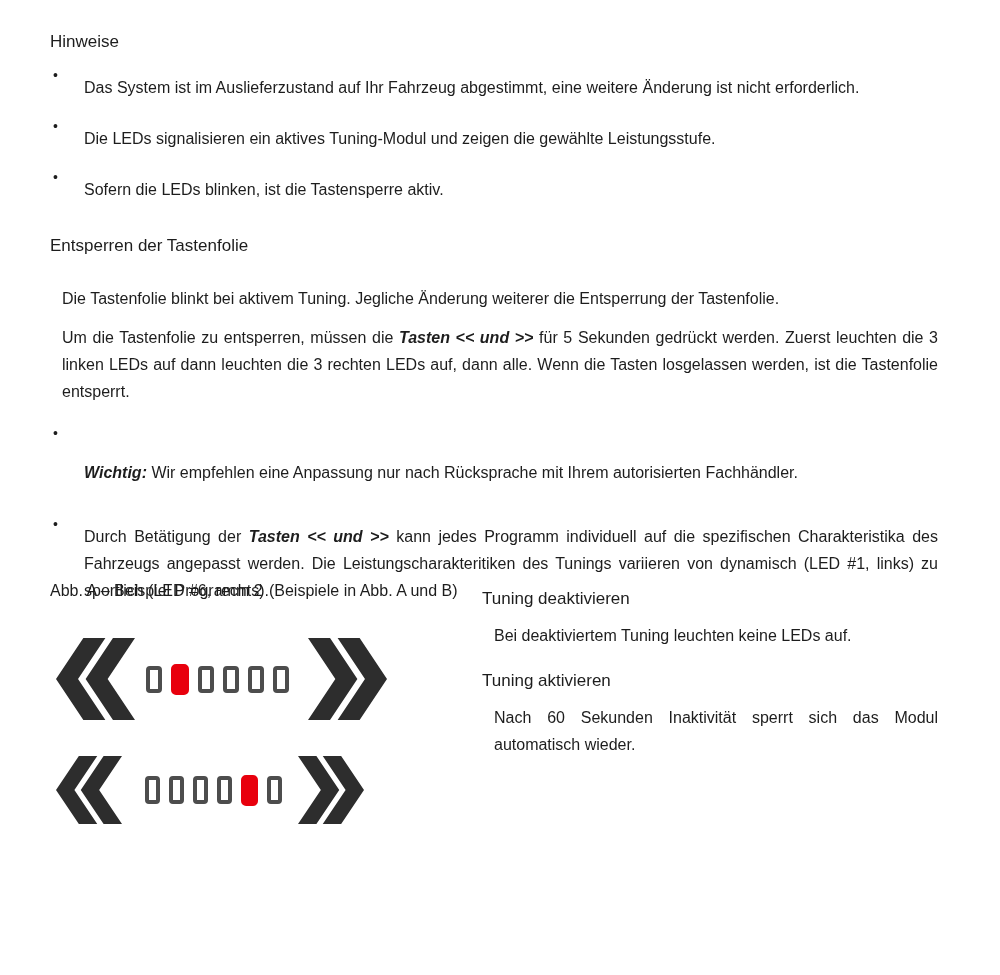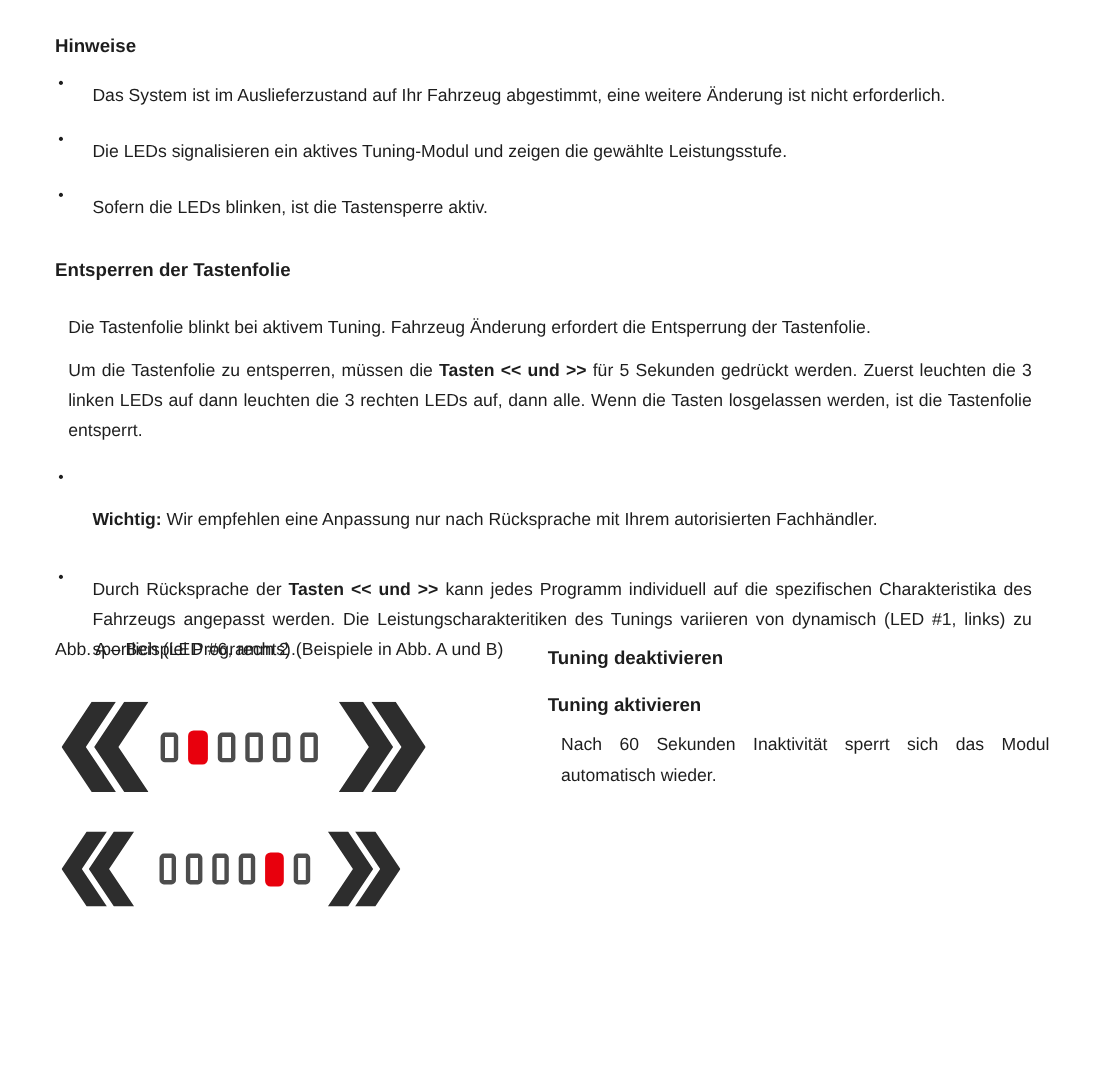--- a/index.html
+++ b/index.html
@@ -14,25 +14,25 @@
   body {
     width: 1000px; height: 975px;
     background: var(--bg);
     color: var(--text);
     font-family: "Liberation Sans", sans-serif;
   }
   .page { position: relative; width: 1000px; height: 975px; overflow: hidden; background: var(--bg); }
 
   .top-wrap { padding: 31px 50px 0 50px; }
 
-  .hd { font-size: 17px; font-weight: bold; margin: 0; line-height: 22px; }
+  .hd { font-size: 17px; font-weight: normal; margin: 0; line-height: 22px; }
 
   p.para, .btext { font-size: 16px; line-height: 27px; margin: 12px; }
   .just { text-align: justify; }
-  .b { font-weight: bold; }
+  .b { font-weight: bold; font-style: italic; }
 
   .blist { margin-top: 9px; }
   .bitem { display: flex; }
   .bitem + .bitem { margin-top: 0; }
   .blist.spaced .bitem + .bitem { margin-top: 13px; }
   .marker { flex: none; width: 22px; padding-left: 3px; font-size: 14px; line-height: 27px; }
   .btext { flex: 1; }
 
   .sec-entsperren .hd { margin-top: 20px; margin-bottom: 28px; }
   .sec-anpassung .hd { margin-top: 31px; }
@@ -56,21 +56,21 @@
   .figB .ledrow { gap: 9px; margin: 0 16px 0 23px; }
 
   .led { background: #ffffff; border: 4px solid var(--led-outline); border-radius: 4px; }
   .figA .led { width: 16px; height: 27px; }
   .figB .led { width: 15px; height: 28px; }
   .led.on { background: var(--led-active); border-color: var(--led-active); border-radius: 5px; }
   .figA .led.on { width: 18px; height: 31px; }
   .figB .led.on { width: 17px; height: 31px; }
 
   
-  .rightcol { position: absolute; left: 498px; top: 588px; width: 468px; }
+  .rightcol { position: absolute; left: 482px; top: 588px; width: 468px; }
   .rightcol p.para { line-height: 27.5px; }
   .mt15 { margin-top: 15px; }
   .mt13 { margin-top: 13px; }
   .mt20 { margin-top: 20px; }
   .mt14 { margin-top: 14px; }
   .mt9  { margin-top: 9px; }
 </style>
 </head>
 <body>
 
@@ -91,33 +91,33 @@
         </div>
         <div class="bitem">
           <span class="marker">•</span>
           <p class="btext"><span>Sofern die LEDs blinken, ist die Tastensperre aktiv.</span></p>
         </div>
       </div>
     </section>
 
     <section class="sec-entsperren">
       <h3 class="hd">Entsperren der Tastenfolie</h3>
-      <p class="para"><span>Die Tastenfolie blinkt bei aktivem Tuning. Fahrzeug Änderung erfordert die Entsperrung der Tastenfolie.</span></p>
+      <p class="para"><span>Die Tastenfolie blinkt bei aktivem Tuning. Jegliche Änderung weiterer die Entsperrung der Tastenfolie.</span></p>
       <p class="para just"><span>Um die Tastenfolie zu entsperren, müssen die </span><span class="b">Tasten &lt;&lt; und &gt;&gt;</span><span> für 5 Sekunden gedrückt werden. Zuerst leuchten die 3 linken LEDs auf dann leuchten die 3 rechten LEDs auf, dann alle. Wenn die Tasten losgelassen werden, ist die Tastenfolie entsperrt.</span></p>
     </section>
 
     <section class="sec-anpassung">
       <div class="blist spaced">
         <div class="bitem">
           <span class="marker">•</span>
           <p class="btext"><br><span class="b">Wichtig:</span><span> Wir empfehlen eine Anpassung nur nach Rücksprache mit Ihrem autorisierten Fachhändler.</span></p>
         </div>
         <div class="bitem">
           <span class="marker">•</span>
-          <p class="btext just"><span>Durch Rücksprache der </span><span class="b">Tasten &lt;&lt; und &gt;&gt;</span><span> kann jedes Programm individuell auf die spezifischen Charakteristika des Fahrzeugs angepasst werden. Die Leistungscharakteritiken des Tunings variieren von dynamisch (LED #1, links) zu sportlich (LED #6, rechts).(Beispiele in Abb. A und B)</span></p>
+          <p class="btext just"><span>Durch Betätigung der </span><span class="b">Tasten &lt;&lt; und &gt;&gt;</span><span> kann jedes Programm individuell auf die spezifischen Charakteristika des Fahrzeugs angepasst werden. Die Leistungscharakteritiken des Tunings variieren von dynamisch (LED #1, links) zu sportlich (LED #6, rechts).(Beispiele in Abb. A und B)</span></p>
         </div>
       </div>
     </section>
 
   </div>
 
   <div class="figures">
     <p class="figlabel">Abb. A – Beispiel Programm 2</p>
     <div class="ledfig figA">
       <svg class="chev flip" viewBox="0 0 104 100" preserveAspectRatio="none">
@@ -153,17 +153,18 @@
         </div>
       <svg class="chev" viewBox="0 0 104 100" preserveAspectRatio="none">
         <path d="M0 0 H29 L65 50 L29 100 H0 L36 50 Z"></path>
         <path d="M39 0 H68 L104 50 L68 100 H39 L75 50 Z"></path>
       </svg>
     </div>
   </div>
 
   <div class="rightcol">
     <h3 class="hd">Tuning deaktivieren</h3>
+    <p class="para mt13"><span>Bei deaktiviertem Tuning leuchten keine LEDs auf.</span></p>
     <h3 class="hd mt20">Tuning aktivieren</h3>
     <p class="para just mt9"><span>Nach 60 Sekunden Inaktivität sperrt sich das Modul automatisch wieder.</span></p>
   </div>
 
 </div>
 
 </body></html>

